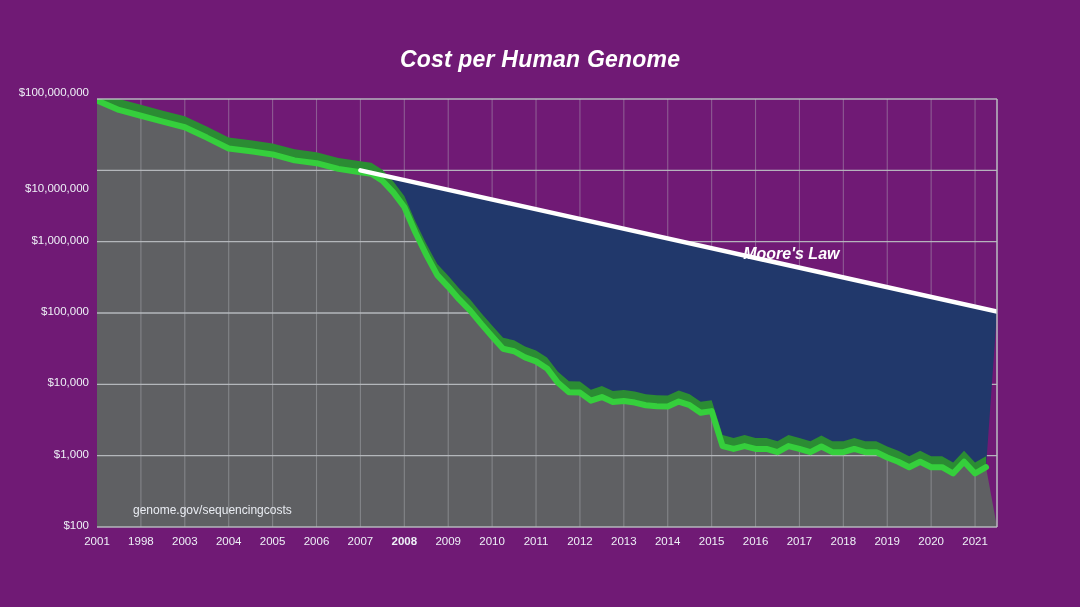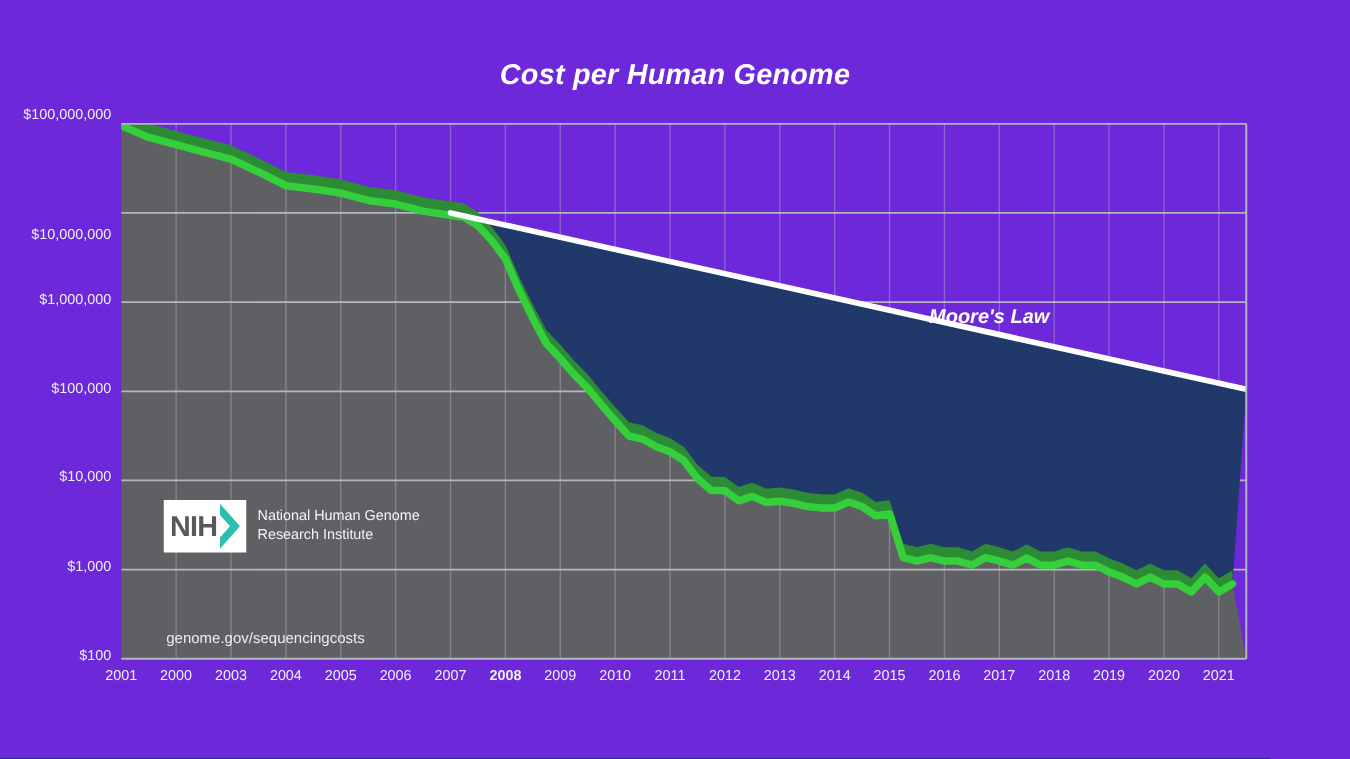--- a/index.html
+++ b/index.html
@@ -4,21 +4,21 @@
 <style>
   html, body {
     margin: 0;
     padding: 0;
     background: #001a52;
   }
   #stage {
     position: relative;
     width: 1080px;
     height: 607px;
-    background: #6d28d9;
+    background: #701a75;
     overflow: hidden;
     font-family: "Liberation Sans", sans-serif;
   }
   #chart-title {
     position: absolute;
     left: 0;
     top: 46px;
     width: 1080px;
     text-align: center;
     color: #ffffff;
@@ -157,21 +157,21 @@
       <div class="ytick" style="right: 991px; top: 86px;">$100,000,000</div>
       <div class="ytick" style="right: 991px; top: 162.333px; margin-top: 20px;">$10,000,000</div>
       <div class="ytick" style="right: 991px; top: 233.667px;">$1,000,000</div>
       <div class="ytick" style="right: 991px; top: 305px;">$100,000</div>
       <div class="ytick" style="right: 991px; top: 376.333px;">$10,000</div>
       <div class="ytick" style="right: 991px; top: 447.667px;">$1,000</div>
       <div class="ytick" style="right: 991px; top: 519px;">$100</div>
     </div>
   <div id="xtick-layer">
       <div class="xtick" style="left: 75px; width: 44px; top: 535px;">2001</div>
-      <div class="xtick" style="left: 118.902px; width: 44px; top: 535px;">2000</div>
+      <div class="xtick" style="left: 118.902px; width: 44px; top: 535px;">1998</div>
       <div class="xtick" style="left: 162.805px; width: 44px; top: 535px;">2003</div>
       <div class="xtick" style="left: 206.707px; width: 44px; top: 535px;">2004</div>
       <div class="xtick" style="left: 250.61px; width: 44px; top: 535px;">2005</div>
       <div class="xtick" style="left: 294.512px; width: 44px; top: 535px;">2006</div>
       <div class="xtick" style="left: 338.415px; width: 44px; top: 535px;">2007</div>
       <div class="xtick" style="left: 382.317px; width: 44px; top: 535px; font-weight: bold;">2008</div>
       <div class="xtick" style="left: 426.22px; width: 44px; top: 535px;">2009</div>
       <div class="xtick" style="left: 470.122px; width: 44px; top: 535px;">2010</div>
       <div class="xtick" style="left: 514.024px; width: 44px; top: 535px;">2011</div>
       <div class="xtick" style="left: 557.927px; width: 44px; top: 535px;">2012</div>
@@ -181,28 +181,16 @@
       <div class="xtick" style="left: 733.537px; width: 44px; top: 535px;">2016</div>
       <div class="xtick" style="left: 777.439px; width: 44px; top: 535px;">2017</div>
       <div class="xtick" style="left: 821.341px; width: 44px; top: 535px;">2018</div>
       <div class="xtick" style="left: 865.244px; width: 44px; top: 535px;">2019</div>
       <div class="xtick" style="left: 909.146px; width: 44px; top: 535px;">2020</div>
       <div class="xtick" style="left: 953.049px; width: 44px; top: 535px;">2021</div>
     </div>
 
   <div id="moores-law-label" style="left: 743.22px; top: 245.492px;">Moore's Law</div>
 
-  <div id="nih-logo">
-    <div id="nih-mark">
-      <span id="nih-letters">NIH</span>
-      <svg id="nih-chevron" width="19" height="40" viewBox="0 0 19 40">
-        <polygon points="1,2 17,20 1,38 1,29 9,20 1,11" fill="#2bbfad"></polygon>
-      </svg>
-    </div>
-    <div id="nih-text">
-      <div>National Human Genome</div>
-      <div>Research Institute</div>
-    </div>
-  </div>
 
   <div id="source-url">genome.gov/sequencingcosts</div>
 
 </div>
 
 </body></html>

